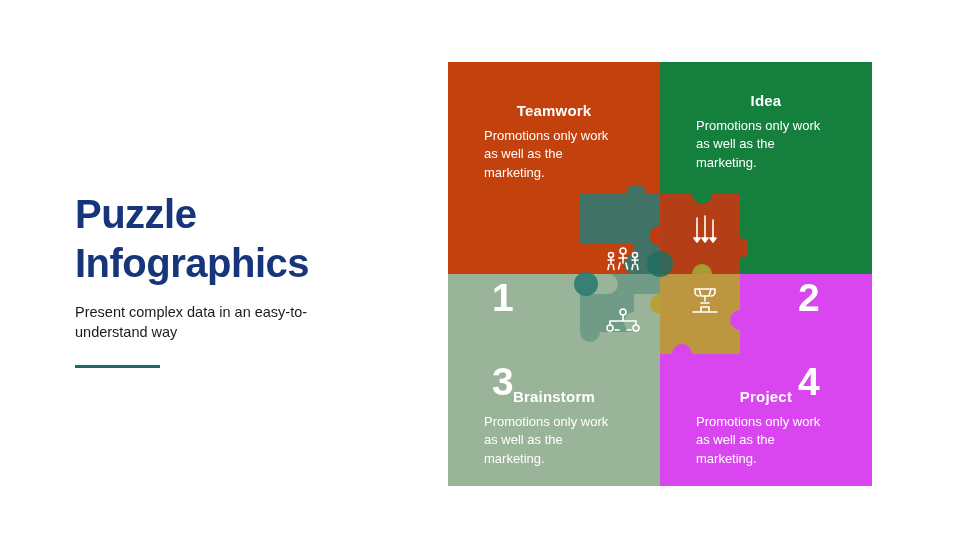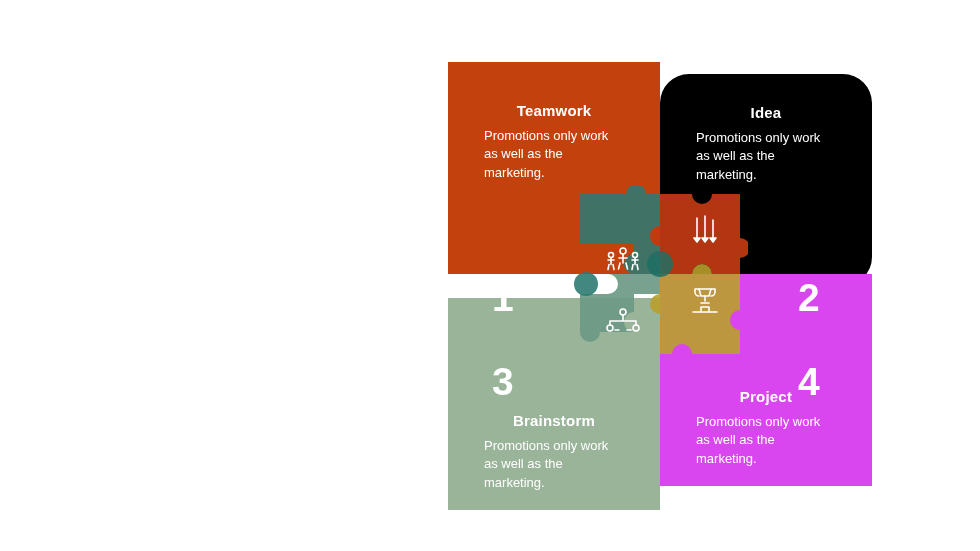--- a/index.html
+++ b/index.html
@@ -60,22 +60,22 @@
   .quad {
     position: absolute;
     width: 212px;
     height: 212px;
     box-sizing: border-box;
     display: flex;
     flex-direction: column;
     align-items: center;
   }
   .q1 { left: 0;     top: 0;     background: #c2410c; justify-content: flex-start; padding-top: 40px; }
-  .q2 { left: 212px; top: 12px;     background: #000000; justify-content: flex-start; padding-top: 30px; border-radius: 29px; }
-  .q3 { left: 0;     top: 212px; background: #99b498; justify-content: flex-end;   padding-bottom: 18px; margin-top: 24px; }
+  .q2 { left: 212px; top: 0;     background: #15803d; justify-content: flex-start; padding-top: 30px; }
+  .q3 { left: 0;     top: 212px; background: #99b498; justify-content: flex-end;   padding-bottom: 18px; }
   .q4 { left: 212px; top: 212px; background: #d946ef; justify-content: flex-end;   padding-bottom: 18px; }
 
   .q-title {
     font-size: 15px;
     font-weight: bold;
     color: #ffffff;
     margin-bottom: 8px;
     letter-spacing: 0.2px;
   }
   .q-desc {
@@ -115,20 +115,28 @@
   .icon-1 { left: 34px;  top: 60px; }
   .icon-2 { left: 120px; top: 28px; }
   .icon-3 { left: 34px;  top: 122px; }
   .icon-4 { left: 118px; top: 100px; }
 </style>
 </head>
 <body>
 
 <div class="slide">
 
+  <div class="left-block">
+    <h1 class="title">
+      <span>Puzzle</span><br>
+      <span>Infographics</span>
+    </h1>
+    <div class="subtitle">Present complex data in an easy-to-understand way</div>
+    <div class="rule"></div>
+  </div>
 
   <div class="grid">
 
     <div class="quad q1">
       <div class="q-title">Teamwork</div>
       <div class="q-desc">Promotions only work as well as the marketing.</div>
     </div>
 
     <div class="quad q2">
       <div class="q-title">Idea</div>

